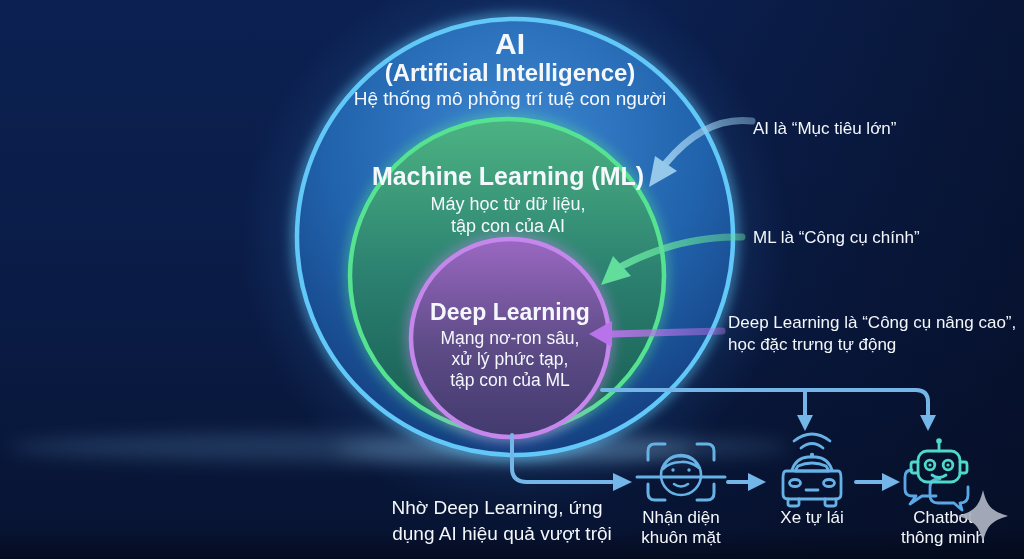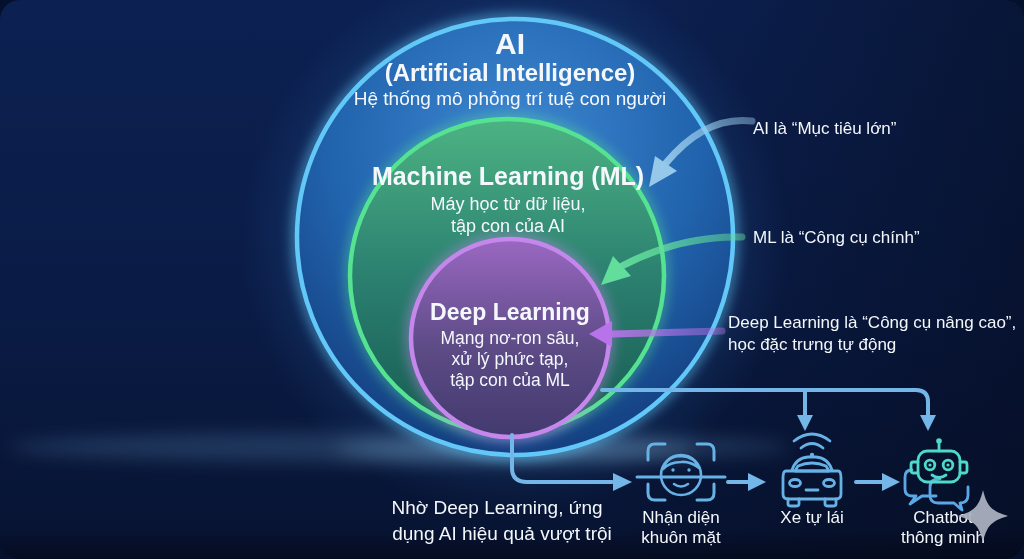--- a/index.html
+++ b/index.html
@@ -1,17 +1,17 @@
 <!DOCTYPE html>
 <html><head>
 <meta charset="utf-8">
 <style>
   html,body{margin:0;padding:0;background:#04102c;}
   .stage{position:relative;width:1024px;height:559px;overflow:hidden;
-         font-family:"Liberation Sans", sans-serif;border-radius:20px;}
+         font-family:"Liberation Sans", sans-serif;}
   svg{display:block;}
   text{fill:#f4f8fc;}
   .t-bold{font-weight:bold;}
   .t-center{text-anchor:middle;}
   .t-start{text-anchor:start;}
 </style>
 </head>
 <body>
 
 <div class="stage">

